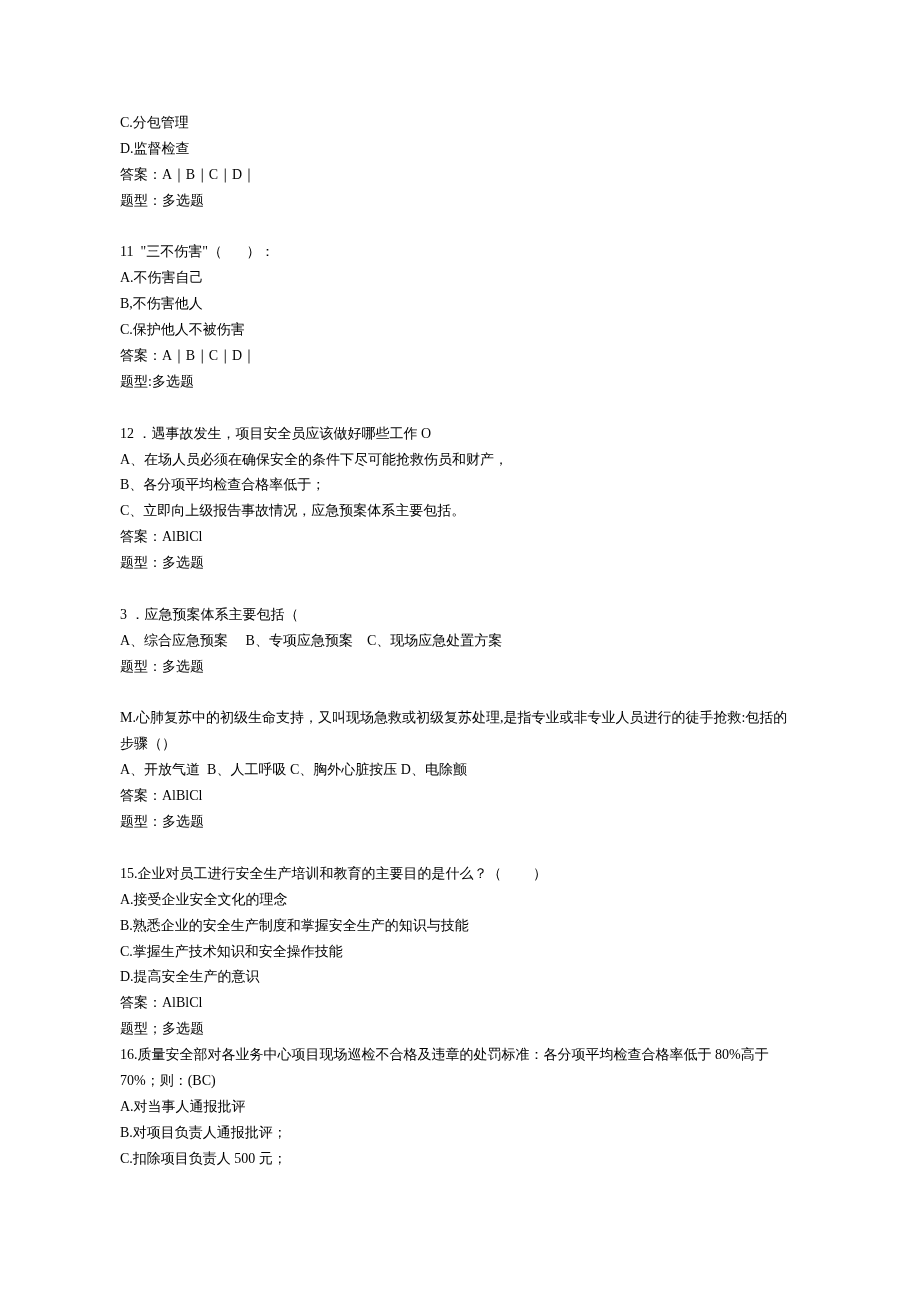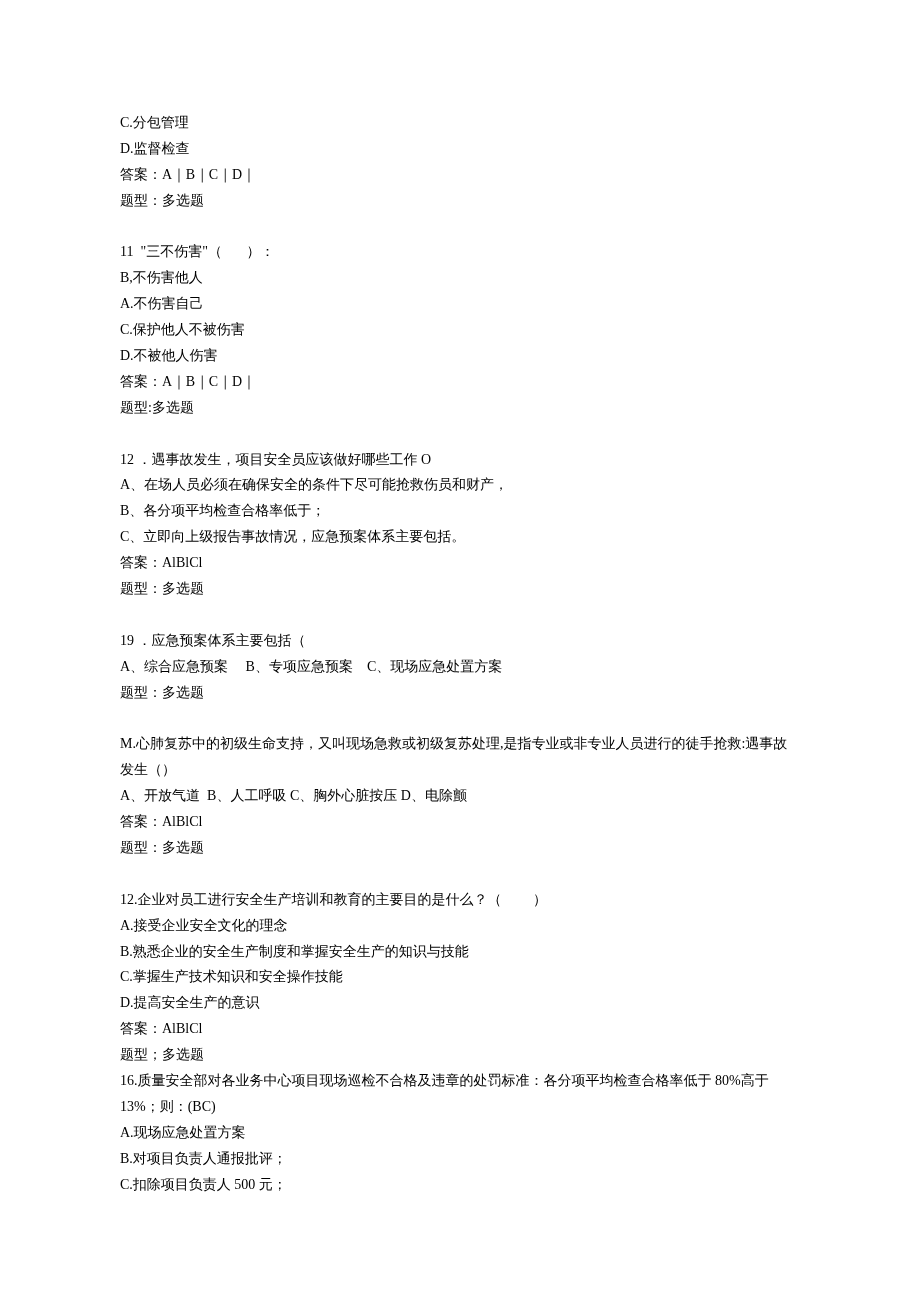--- a/index.html
+++ b/index.html
@@ -30,57 +30,56 @@
 <div class="page">
 
   <div class="line">C.分包管理</div>
   <div class="line">D.监督检查</div>
   <div class="line">答案：A｜B｜C｜D｜</div>
   <div class="line">题型：多选题</div>
 
   <div class="spacer"></div>
 
   <div class="line">11  "三不伤害"（       ）：</div>
+  <div class="line">A.不伤害自己</div>
   <div class="line">B,不伤害他人</div>
-  <div class="line">A.不伤害自己</div>
   <div class="line">C.保护他人不被伤害</div>
-  <div class="line">D.不被他人伤害</div>
   <div class="line">答案：A｜B｜C｜D｜</div>
   <div class="line">题型:多选题</div>
 
   <div class="spacer"></div>
 
   <div class="line">12 ．遇事故发生，项目安全员应该做好哪些工作 O</div>
   <div class="line">A、在场人员必须在确保安全的条件下尽可能抢救伤员和财产，</div>
   <div class="line">B、各分项平均检查合格率低于；</div>
   <div class="line">C、立即向上级报告事故情况，应急预案体系主要包括。</div>
   <div class="line">答案：AlBlCl</div>
   <div class="line">题型：多选题</div>
 
   <div class="spacer"></div>
 
-  <div class="line">19 ．应急预案体系主要包括（</div>
+  <div class="line">3 ．应急预案体系主要包括（</div>
   <div class="line">A、综合应急预案     B、专项应急预案    C、现场应急处置方案</div>
   <div class="line">题型：多选题</div>
 
   <div class="spacer"></div>
 
-  <div class="line">M.心肺复苏中的初级生命支持，又叫现场急救或初级复苏处理,是指专业或非专业人员进行的徒手抢救:遇事故发生（）</div>
+  <div class="line">M.心肺复苏中的初级生命支持，又叫现场急救或初级复苏处理,是指专业或非专业人员进行的徒手抢救:包括的步骤（）</div>
   <div class="line">A、开放气道  B、人工呼吸 C、胸外心脏按压 D、电除颤</div>
   <div class="line">答案：AlBlCl</div>
   <div class="line">题型：多选题</div>
 
   <div class="spacer"></div>
 
-  <div class="line">12.企业对员工进行安全生产培训和教育的主要目的是什么？（         ）</div>
+  <div class="line">15.企业对员工进行安全生产培训和教育的主要目的是什么？（         ）</div>
   <div class="line">A.接受企业安全文化的理念</div>
   <div class="line">B.熟悉企业的安全生产制度和掌握安全生产的知识与技能</div>
   <div class="line">C.掌握生产技术知识和安全操作技能</div>
   <div class="line">D.提高安全生产的意识</div>
   <div class="line">答案：AlBlCl</div>
   <div class="line">题型；多选题</div>
 
-  <div class="line">16.质量安全部对各业务中心项目现场巡检不合格及违章的处罚标准：各分项平均检查合格率低于 80%高于 13%；则：(BC)</div>
-  <div class="line">A.现场应急处置方案</div>
+  <div class="line">16.质量安全部对各业务中心项目现场巡检不合格及违章的处罚标准：各分项平均检查合格率低于 80%高于 70%；则：(BC)</div>
+  <div class="line">A.对当事人通报批评</div>
   <div class="line">B.对项目负责人通报批评；</div>
   <div class="line">C.扣除项目负责人 500 元；</div>
 
 </div>
 
 </body></html>

